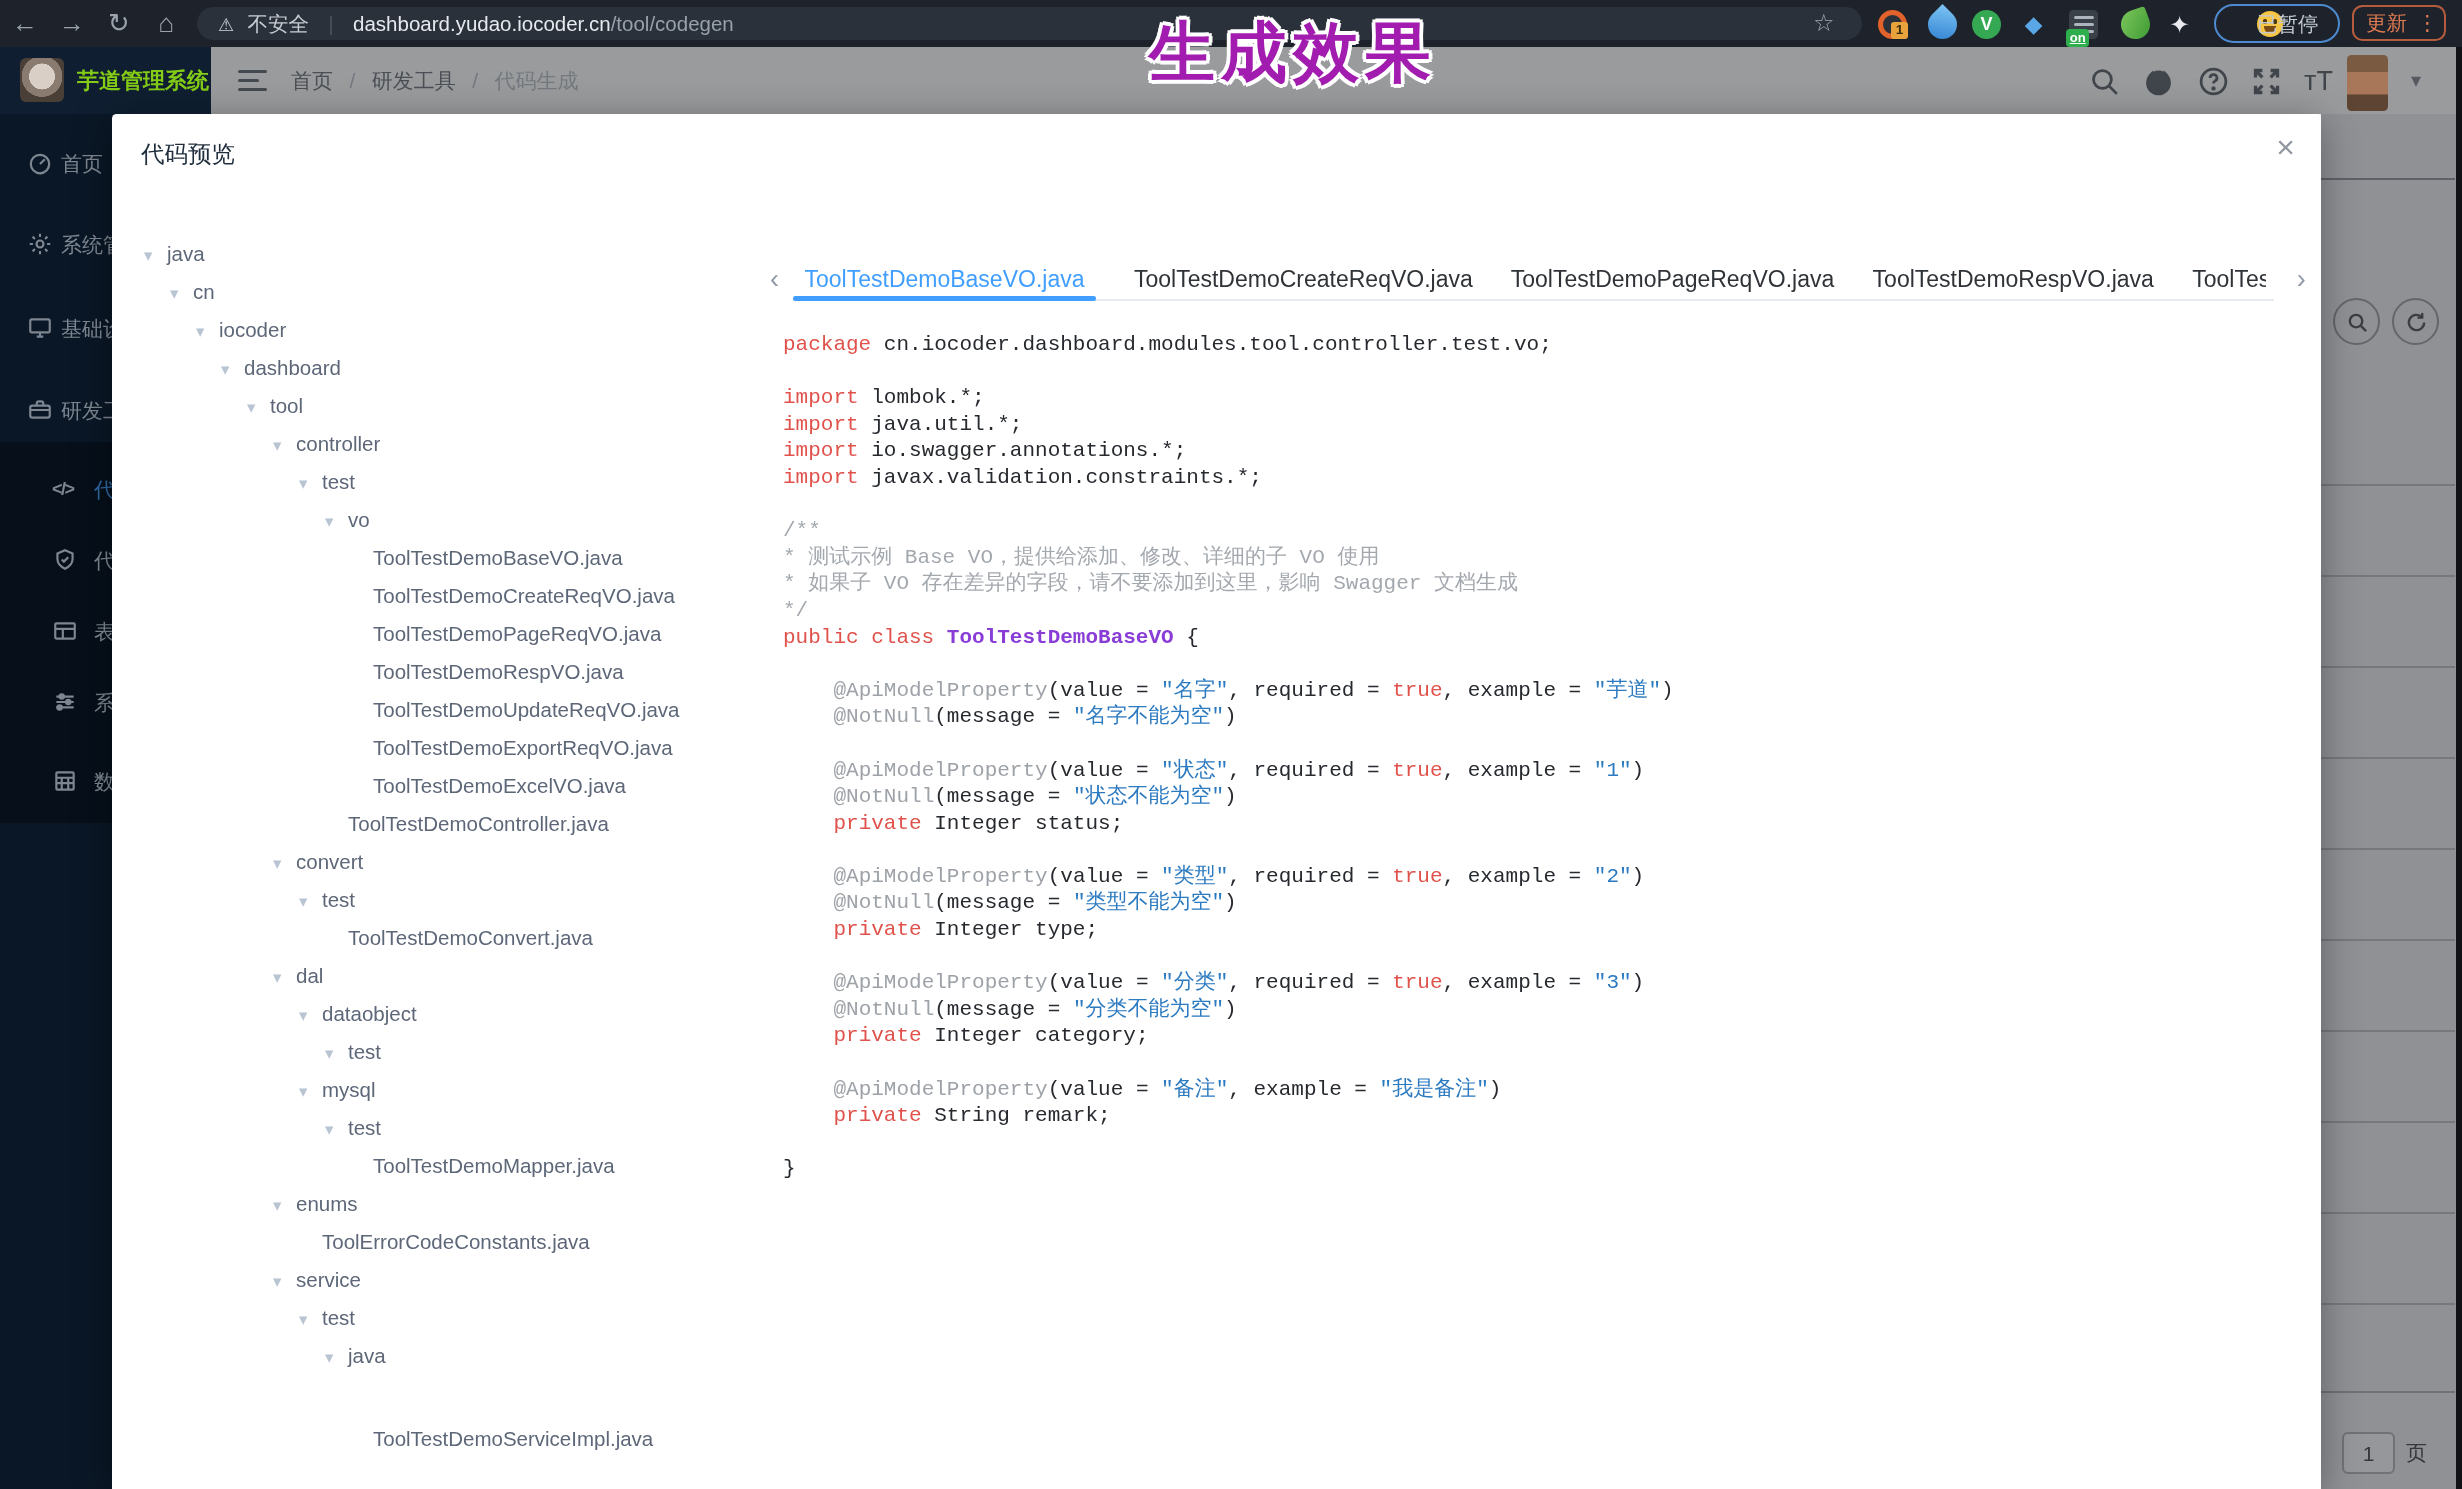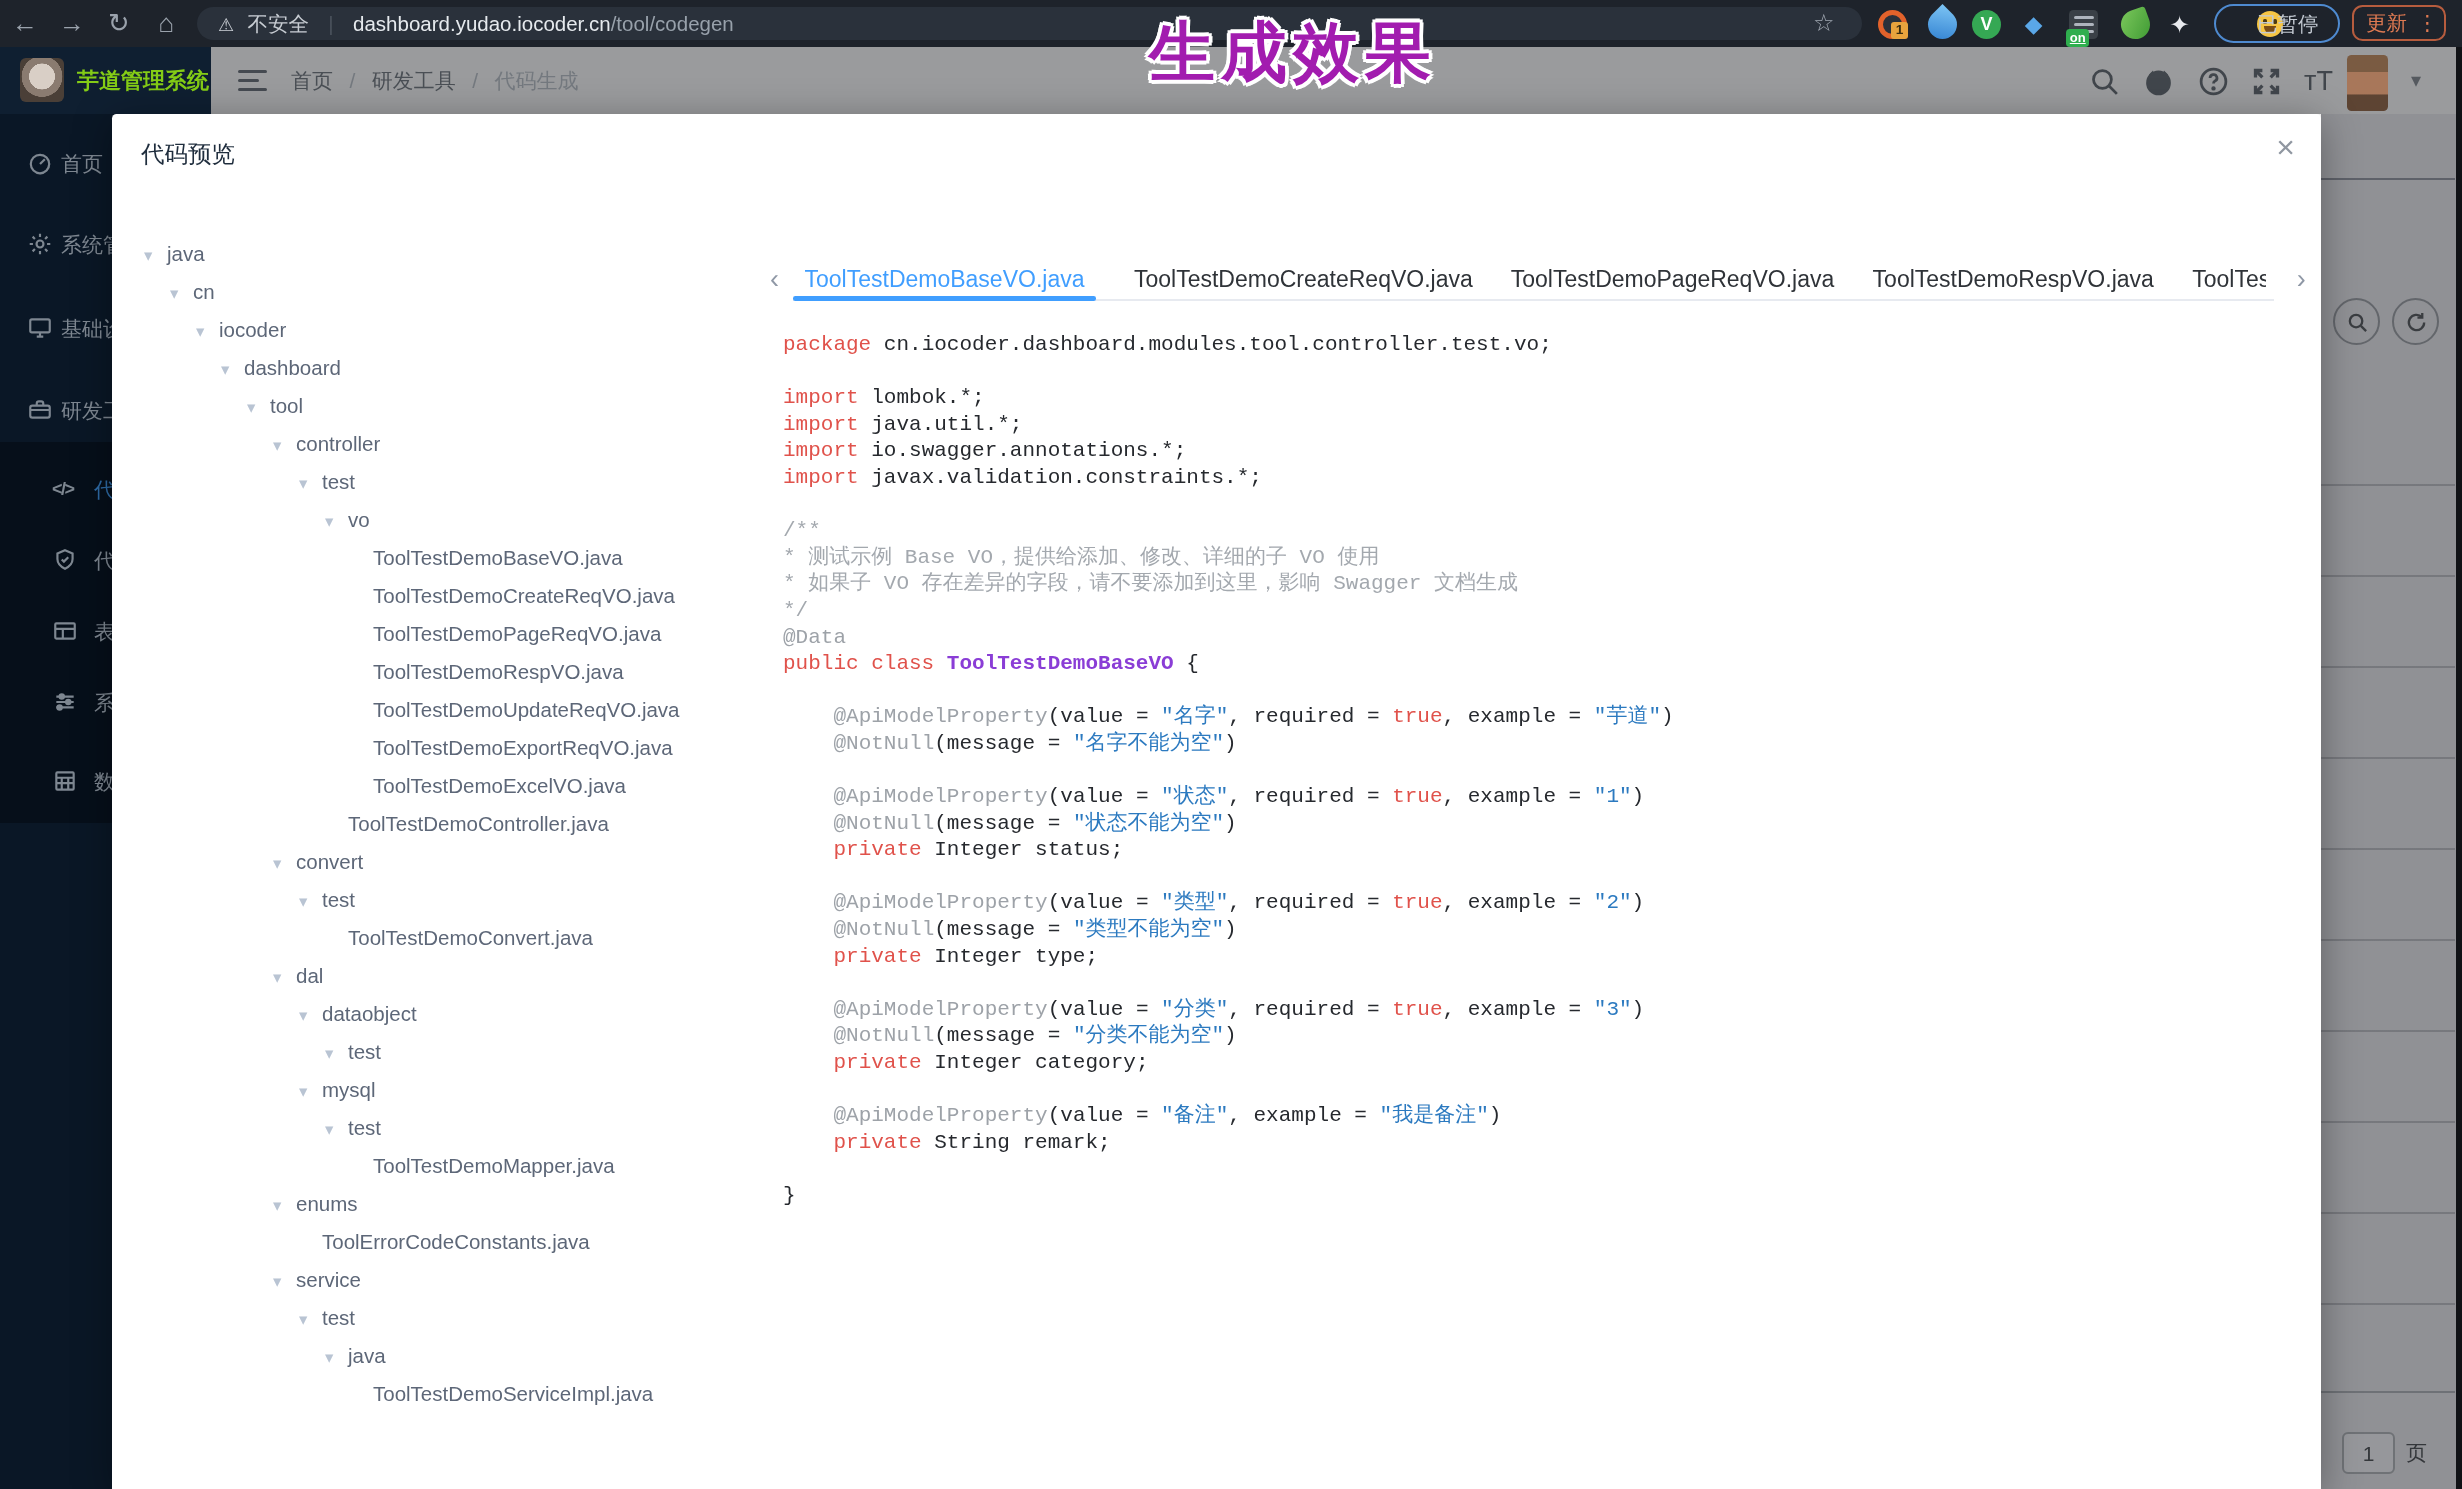--- a/index.html
+++ b/index.html
@@ -326,21 +326,21 @@
         <div class="tree-row" style="padding-left: 155px;"><span class="tree-caret">▾</span><span>dataobject</span></div>
         <div class="tree-row" style="padding-left: 181px;"><span class="tree-caret">▾</span><span>test</span></div>
         <div class="tree-row" style="padding-left: 155px;"><span class="tree-caret">▾</span><span>mysql</span></div>
         <div class="tree-row" style="padding-left: 181px;"><span class="tree-caret">▾</span><span>test</span></div>
         <div class="tree-row" style="padding-left: 206px;"><span class="tree-pad"></span><span>ToolTestDemoMapper.java</span></div>
         <div class="tree-row" style="padding-left: 129px;"><span class="tree-caret">▾</span><span>enums</span></div>
         <div class="tree-row" style="padding-left: 155px;"><span class="tree-pad"></span><span>ToolErrorCodeConstants.java</span></div>
         <div class="tree-row" style="padding-left: 129px;"><span class="tree-caret">▾</span><span>service</span></div>
         <div class="tree-row" style="padding-left: 155px;"><span class="tree-caret">▾</span><span>test</span></div>
         <div class="tree-row" style="padding-left: 181px;"><span class="tree-caret">▾</span><span>java</span></div>
-        <div class="tree-row" style="padding-left: 206px;"><span class="tree-pad"></span><span>ToolTestDemoServiceImpl.java</span></div>
+        <div class="tree-row" style="padding-left: 206px; margin-top: 45px;"><span class="tree-pad"></span><span>ToolTestDemoServiceImpl.java</span></div>
       </div>
 
     <div class="tabs-wrap">
       <div class="tab-prev">‹</div>
       <div class="tabs-clip"><span class="tab active" style="min-width: 303px; margin-right: 38px;">ToolTestDemoBaseVO.java</span><span class="tab" style="min-width: 334px; margin-right: 38px;">ToolTestDemoCreateReqVO.java</span><span class="tab" style="min-width: 322px; margin-right: 38px;">ToolTestDemoPageReqVO.java</span><span class="tab" style="min-width: 282px; margin-right: 38px;">ToolTestDemoRespVO.java</span><span class="tab" style="min-width: 319px; margin-right: 38px;">ToolTestDemoUpdateReqVO.java</span></div>
       <div class="tabs-divider"></div>
       <div class="tabs-bar" style="width: 303px;"></div>
       <div class="tab-next">›</div>
     </div>
 
@@ -349,21 +349,20 @@
         <div class="code-line">&nbsp;</div>
         <div class="code-line"><span class="tk-k">import</span><span class="tk-p"> lombok.*;</span></div>
         <div class="code-line"><span class="tk-k">import</span><span class="tk-p"> java.util.*;</span></div>
         <div class="code-line"><span class="tk-k">import</span><span class="tk-p"> io.swagger.annotations.*;</span></div>
         <div class="code-line"><span class="tk-k">import</span><span class="tk-p"> javax.validation.constraints.*;</span></div>
         <div class="code-line">&nbsp;</div>
         <div class="code-line"><span class="tk-c">/**</span></div>
         <div class="code-line"><span class="tk-c">* 测试示例 Base VO，提供给添加、修改、详细的子 VO 使用</span></div>
         <div class="code-line"><span class="tk-c">* 如果子 VO 存在差异的字段，请不要添加到这里，影响 Swagger 文档生成</span></div>
         <div class="code-line"><span class="tk-c">*/</span></div>
-        <div class="code-line"><span class="tk-a">@Data</span></div>
         <div class="code-line"><span class="tk-k">public class</span><span class="tk-p"> </span><span class="tk-t">ToolTestDemoBaseVO</span><span class="tk-p"> {</span></div>
         <div class="code-line">&nbsp;</div>
         <div class="code-line"><span class="tk-p">    </span><span class="tk-a">@ApiModelProperty</span><span class="tk-p">(value = </span><span class="tk-s">"名字"</span><span class="tk-p">, required = </span><span class="tk-k">true</span><span class="tk-p">, example = </span><span class="tk-s">"芋道"</span><span class="tk-p">)</span></div>
         <div class="code-line"><span class="tk-p">    </span><span class="tk-a">@NotNull</span><span class="tk-p">(message = </span><span class="tk-s">"名字不能为空"</span><span class="tk-p">)</span></div>
         <div class="code-line">&nbsp;</div>
         <div class="code-line"><span class="tk-p">    </span><span class="tk-a">@ApiModelProperty</span><span class="tk-p">(value = </span><span class="tk-s">"状态"</span><span class="tk-p">, required = </span><span class="tk-k">true</span><span class="tk-p">, example = </span><span class="tk-s">"1"</span><span class="tk-p">)</span></div>
         <div class="code-line"><span class="tk-p">    </span><span class="tk-a">@NotNull</span><span class="tk-p">(message = </span><span class="tk-s">"状态不能为空"</span><span class="tk-p">)</span></div>
         <div class="code-line"><span class="tk-p">    </span><span class="tk-k">private</span><span class="tk-p"> Integer status;</span></div>
         <div class="code-line">&nbsp;</div>
         <div class="code-line"><span class="tk-p">    </span><span class="tk-a">@ApiModelProperty</span><span class="tk-p">(value = </span><span class="tk-s">"类型"</span><span class="tk-p">, required = </span><span class="tk-k">true</span><span class="tk-p">, example = </span><span class="tk-s">"2"</span><span class="tk-p">)</span></div>

